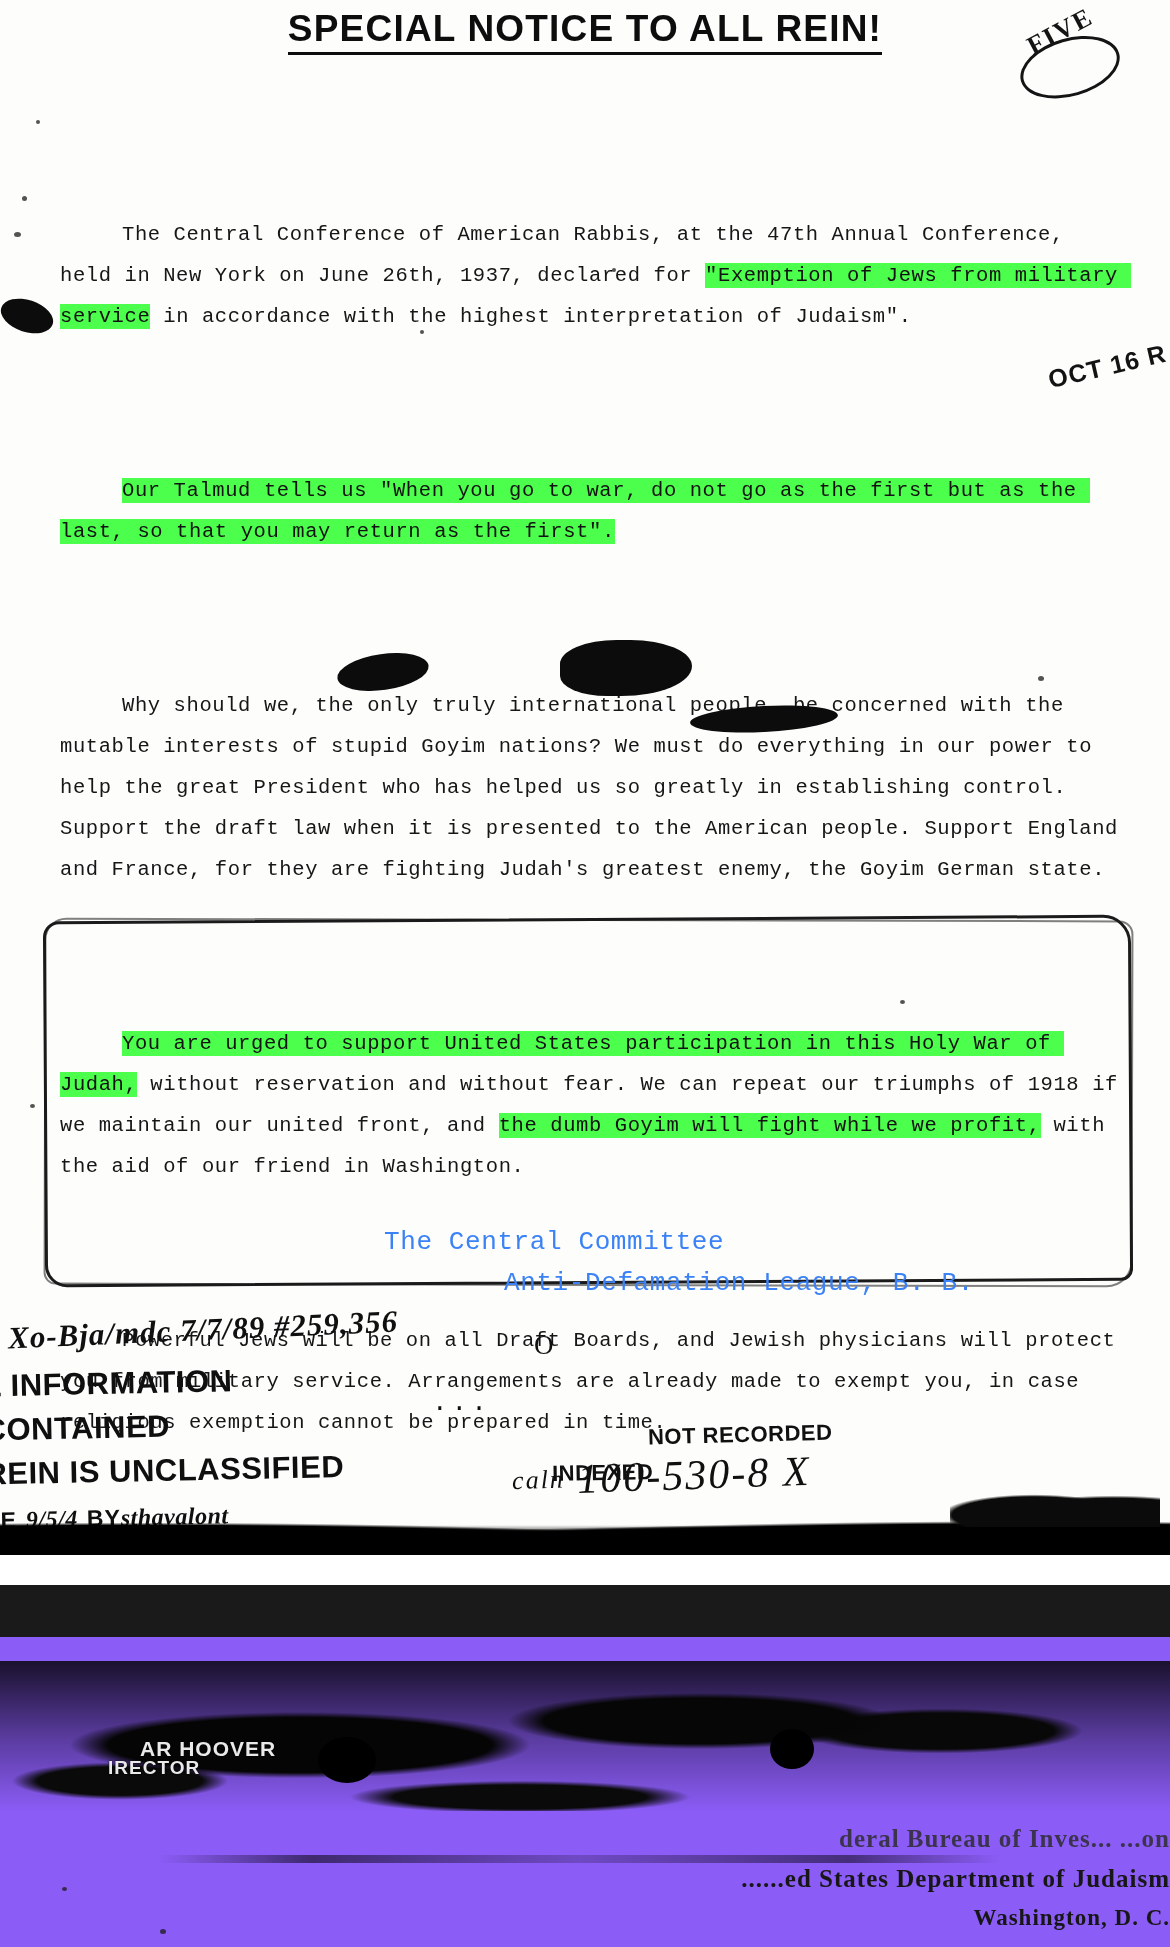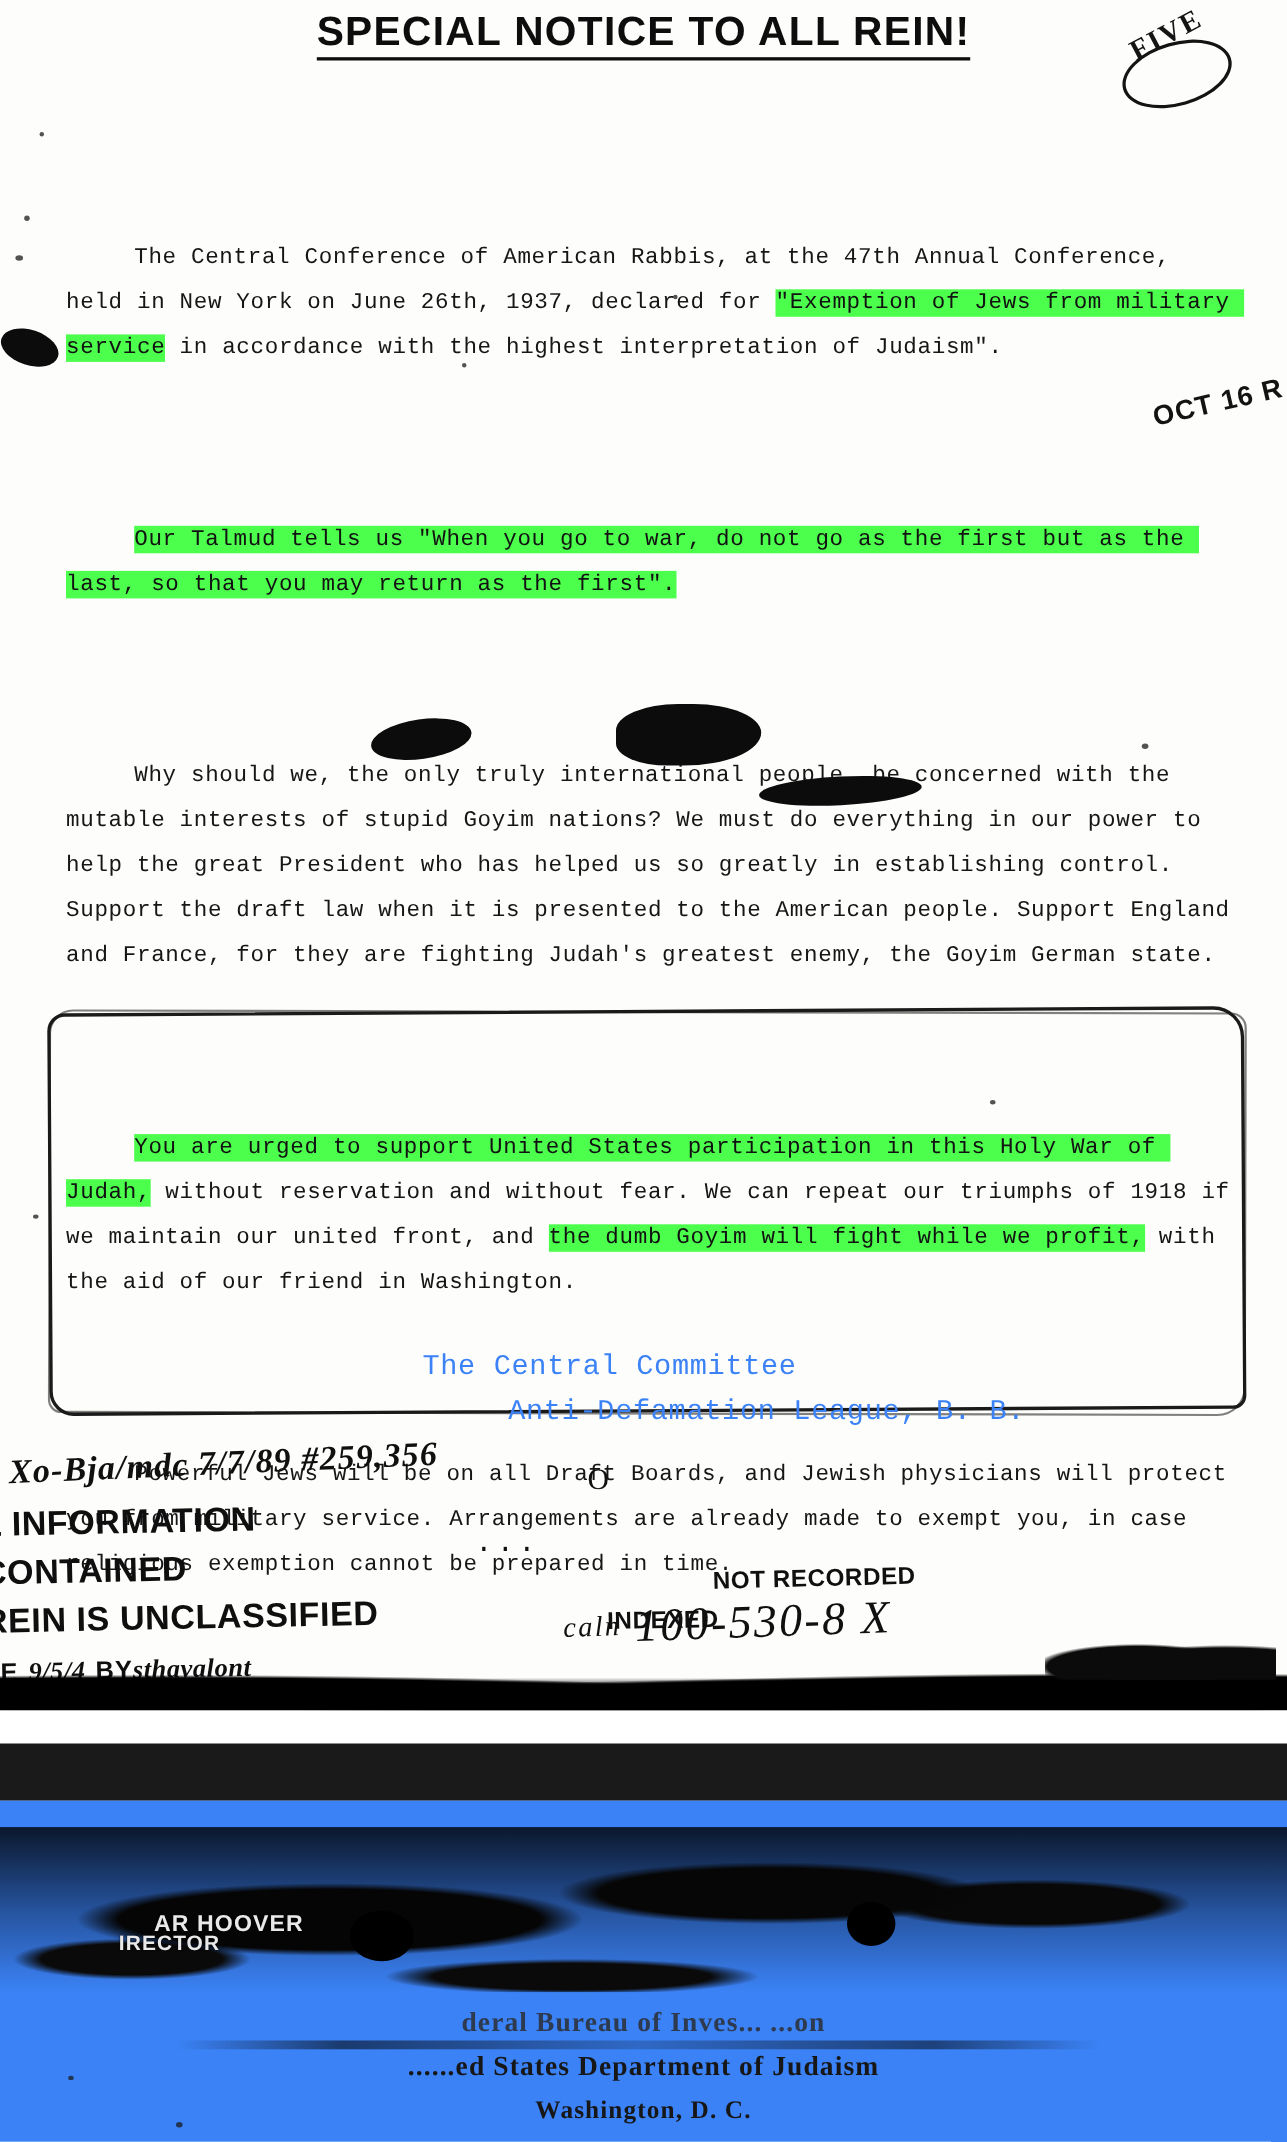--- a/index.html
+++ b/index.html
@@ -103,21 +103,21 @@
 
   .signature-block {
     position: absolute;
     left: 384px;
     top: 1222px;
     font-size: 26px;
     line-height: 41px;
     letter-spacing: .6px;
     color: #3b82f6;
   }
-  .signature-block .line2 { margin-left: 78px; }
+  .signature-block .line2 { margin-left: 120px; }
 
   
   .overlay {
     position: absolute;
     color: #101010;
   }
 
   #stamp-five {
     right: 18px;
     top: 2px;
@@ -285,21 +285,21 @@
     background: #1a1a1a;
   }
 
   
   #page-two {
     position: absolute;
     left: 0;
     top: 1637px;
     width: 1170px;
     height: 310px;
-    background: #3b82f6;
+    background: #8b5cf6;
     overflow: hidden;
   }
   #smudge {
     position: absolute;
     left: 0;
     top: 24px;
     width: 1170px;
     height: 150px;
     background:
       radial-gradient(ellipse 320px 46px at 300px 84px, #050505 60%, rgba(5,5,5,0) 72%),
@@ -323,21 +323,21 @@
     letter-spacing: 1px;
     color: #e9e9e9;
     text-shadow: 0 0 2px #000;
   }
   #hoover-name { left: 140px; top: 100px; }
   #hoover-title { left: 108px; top: 120px; font-size: 19px; }
 
   .gothic {
     position: absolute;
     width: 1170px;
-    text-align: center;
+    text-align: right;
     font-family: "Liberation Serif", serif;
     font-weight: bold;
     color: #171717;
     letter-spacing: 1px;
   }
   #bureau-line {
     top: 188px;
     font-size: 25px;
     color: #2b2b2b;
     opacity: .82;

